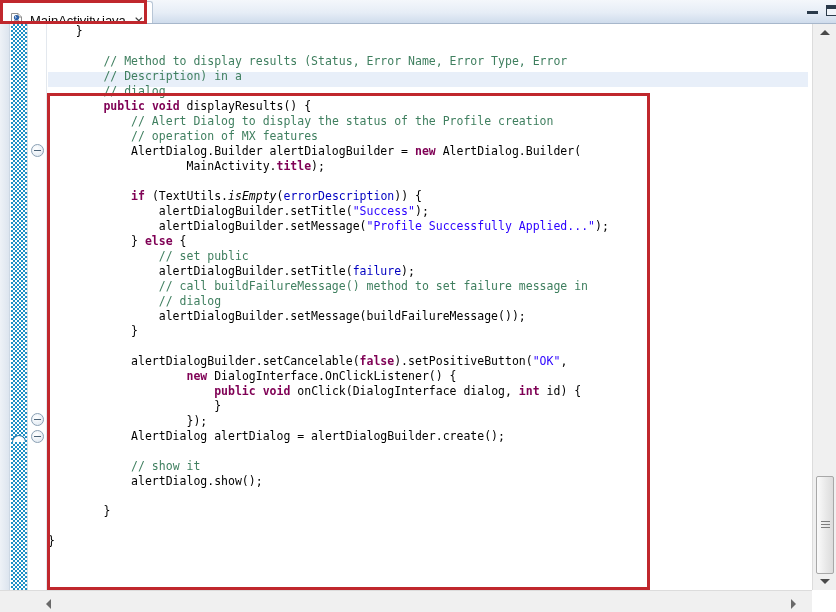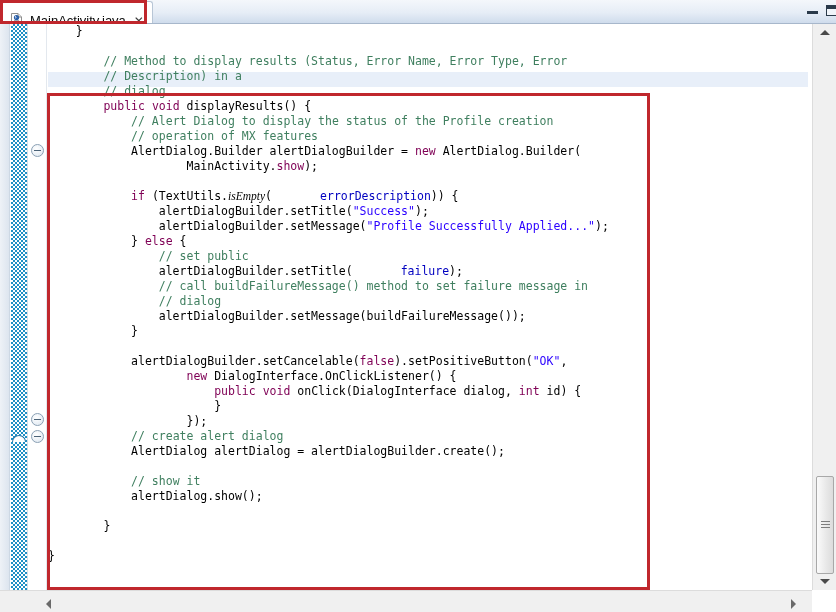--- a/index.html
+++ b/index.html
@@ -126,24 +126,24 @@
   pre.code {
     position: absolute; left: 0; top: 0; margin: 0; padding: 0;
     font-family: "DejaVu Sans Mono", "Liberation Mono", monospace;
     font-size: 11.5px;
     line-height: 15px;
     color: #000000;
     white-space: pre;
     letter-spacing: 0px;
   }
   .cm  { color: #3f7f5f; }            
-  .kw  { color: #7f0055; font-weight: normal; }  
+  .kw  { color: #7f0055; font-weight: bold; }  
   .st  { color: #2a00ff; }            
-  .fld { color: #0000c0; margin-left: 48px; }            
-  .mi  { font-style: italic; font-family: Liberation Serif, serif; }        
+  .fld { color: #0000c0; }            
+  .mi  { font-style: italic; }        
 
   
   .code-box {
     position: absolute; left: 47px; top: 69px;
     width: 603px; height: 497px;
     border: 3px solid #c0272d;
     pointer-events: none;
   }
 
   
@@ -232,39 +232,38 @@
       <div class="current-line"></div>
       <pre class="code">    }
 
         <span class="cm">// Method to display results (Status, Error Name, Error Type, Error</span>
         <span class="cm">// Description) in a</span>
         <span class="cm">// dialog</span>
         <span class="kw">public</span> <span class="kw">void</span> displayResults() {
             <span class="cm">// Alert Dialog to display the status of the Profile creation</span>
             <span class="cm">// operation of MX features</span>
             AlertDialog.Builder alertDialogBuilder = <span class="kw">new</span> AlertDialog.Builder(
-                    MainActivity.<span class="kw">show</span>);
+                    MainActivity.<span class="kw">title</span>);
 
             <span class="kw">if</span> (TextUtils.<span class="mi">isEmpty</span>(<span class="fld">errorDescription</span>)) {
                 alertDialogBuilder.setTitle(<span class="st">"Success"</span>);
                 alertDialogBuilder.setMessage(<span class="st">"Profile Successfully Applied..."</span>);
             } <span class="kw">else</span> {
                 <span class="cm">// set public</span>
                 alertDialogBuilder.setTitle(<span class="fld">failure</span>);
                 <span class="cm">// call buildFailureMessage() method to set failure message in</span>
                 <span class="cm">// dialog</span>
                 alertDialogBuilder.setMessage(buildFailureMessage());
             }
 
             alertDialogBuilder.setCancelable(<span class="kw">false</span>).setPositiveButton(<span class="st">"OK"</span>,
                     <span class="kw">new</span> DialogInterface.OnClickListener() {
                         <span class="kw">public</span> <span class="kw">void</span> onClick(DialogInterface dialog, <span class="kw">int</span> id) {
                         }
                     });
-            <span class="cm">// create alert dialog</span>
             AlertDialog alertDialog = alertDialogBuilder.create();
 
             <span class="cm">// show it</span>
             alertDialog.show();
 
         }
 
 }</pre>
     </div>
 

